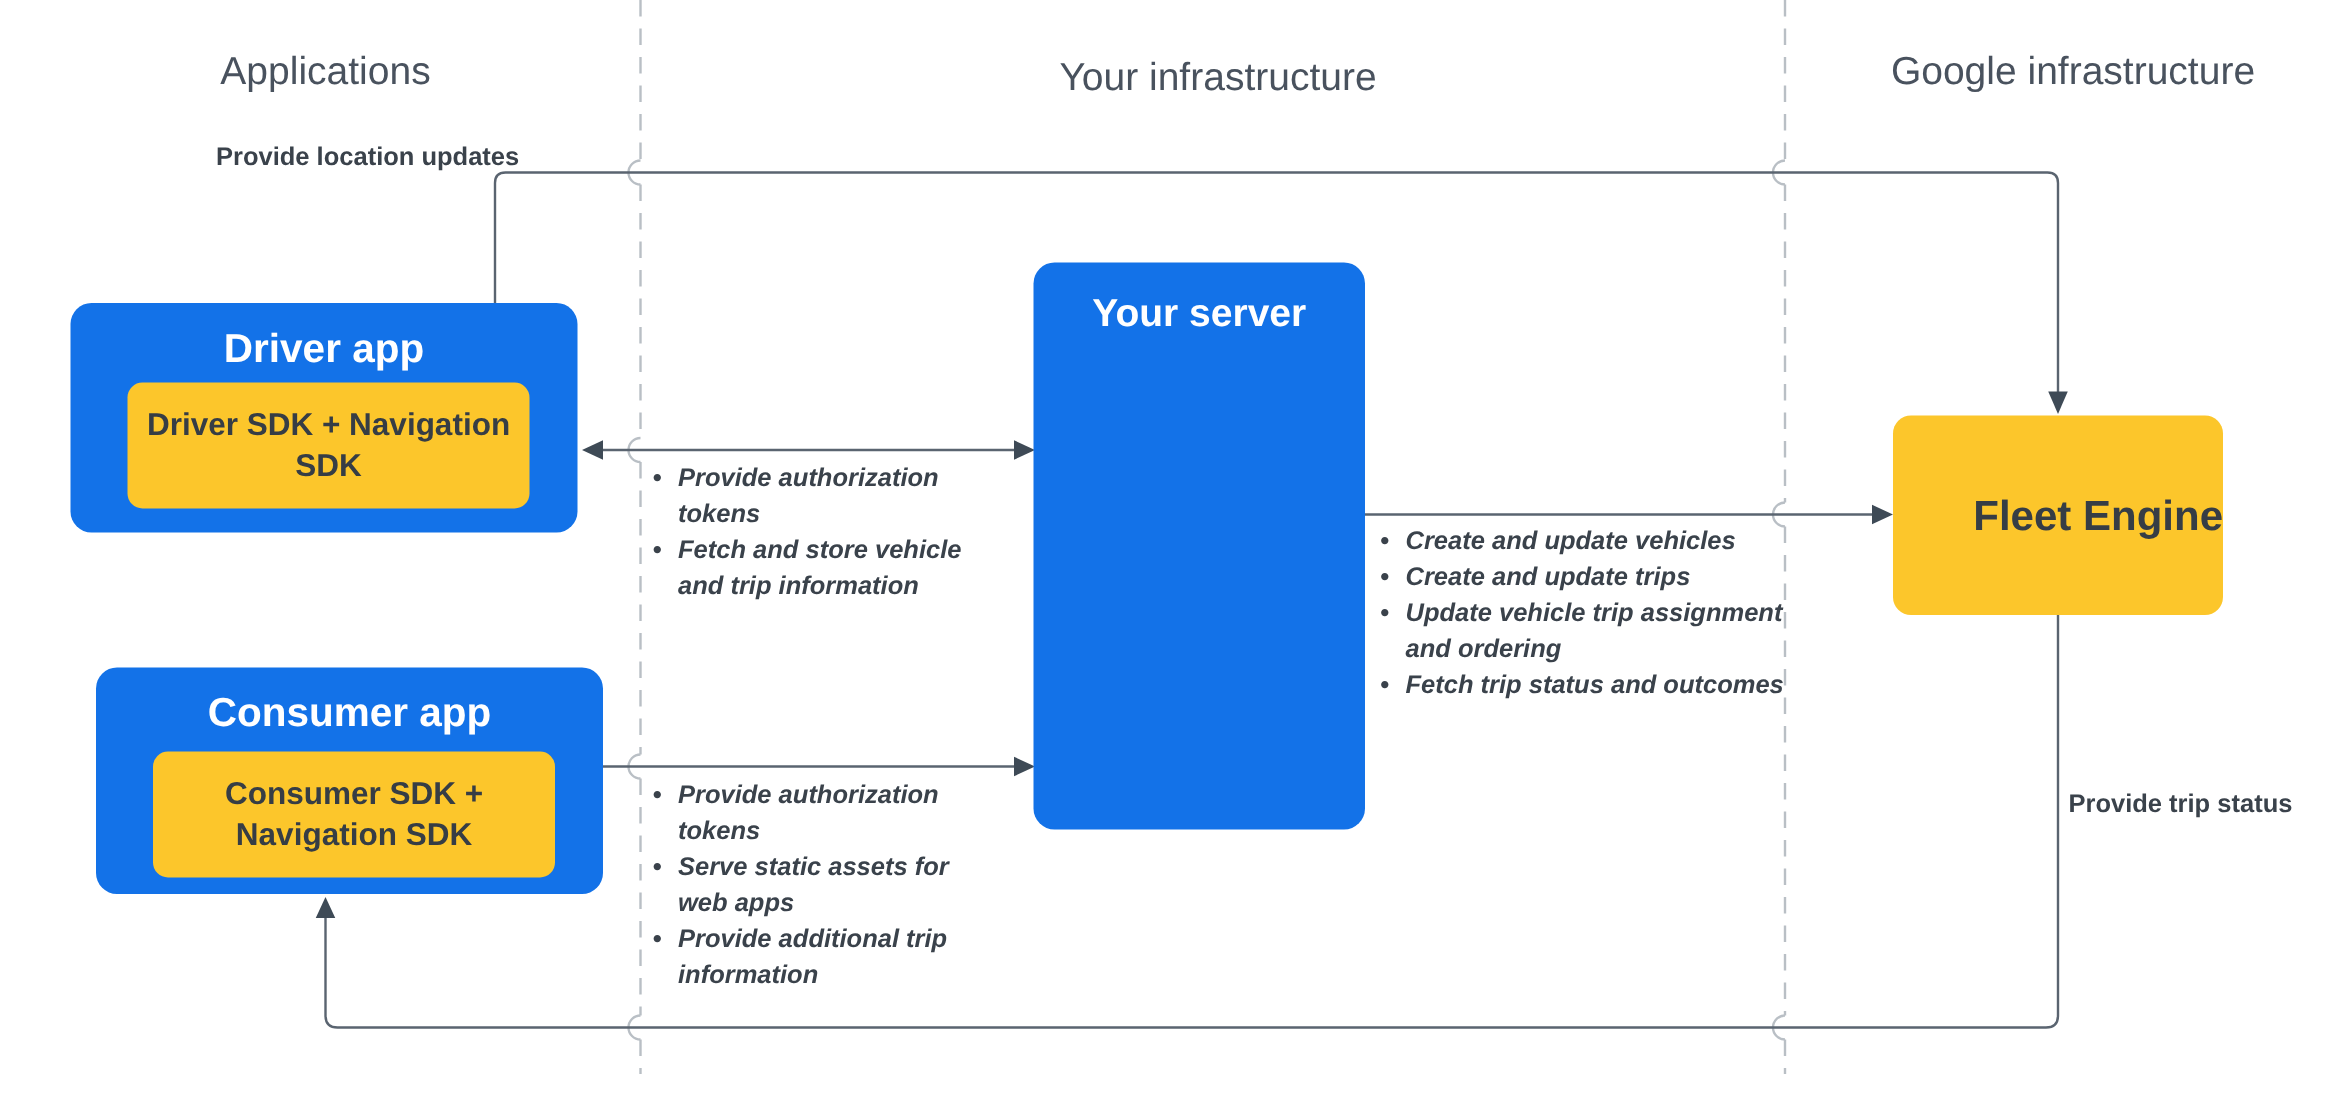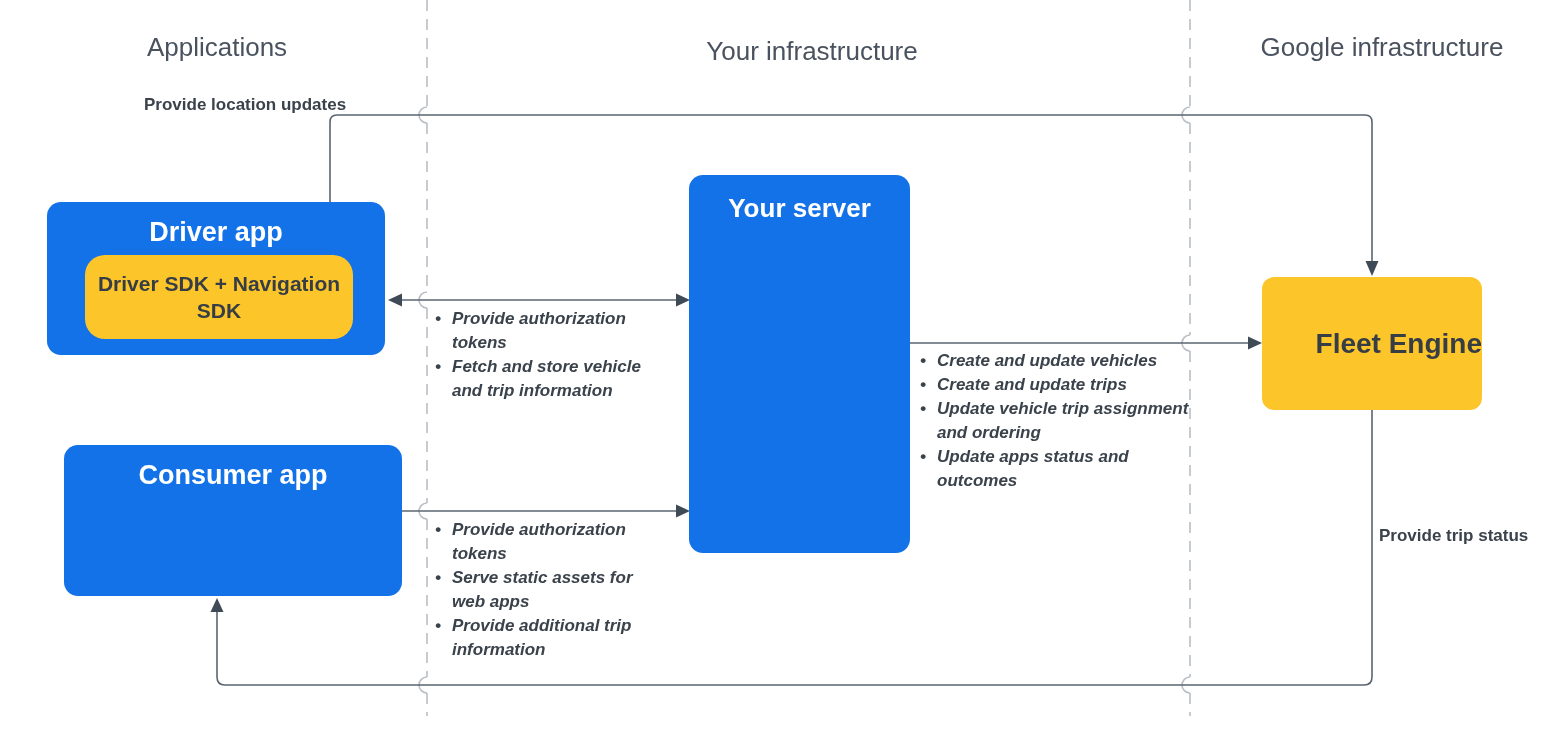--- a/index.html
+++ b/index.html
@@ -11,21 +11,21 @@
   body{font-family:"Liberation Sans","DejaVu Sans",sans-serif;}
   .canvas{position:relative;width:1559px;height:742px;background:#ffffff;overflow:hidden;margin-left:12px;}
   svg.connectors{position:absolute;left:0;top:0;width:1559px;height:742px;}
 
   .lane-header{position:absolute;font-size:26px;font-weight:400;color:var(--head);text-align:center;white-space:nowrap;}
   .edge-label{position:absolute;font-size:17px;font-weight:700;color:var(--ink);white-space:nowrap;}
 
   .node-blue{position:absolute;background:var(--blue);border-radius:14px;}
   .node-title{color:#ffffff;font-size:27px;font-weight:700;text-align:center;}
   .sdk-box{position:absolute;left:38px;top:53px;width:268px;height:84px;background:var(--yellow);
-           border-radius:20px;display:flex;align-items:center;justify-content:center;}
+           border-radius:10px;display:flex;align-items:center;justify-content:center;}
   .sdk-text{font-size:21px;font-weight:700;color:var(--ink-on-yellow);text-align:center;line-height:1.3;width:250px;}
 
   .app-node .node-title{margin-top:15px;}
   .server-node .node-title{margin-top:18px;font-size:26px;}
 
   .fleet-node{position:absolute;background:var(--yellow);border-radius:12px;display:flex;align-items:center;justify-content:center;}
   .fleet-title{font-size:28px;font-weight:700;color:var(--ink-on-yellow);text-align:center;}
 
   .bullet-list{position:absolute;font-size:17px;font-weight:700;color:var(--ink);line-height:24px;font-style:italic;}
   .bullet-item{position:relative;padding-left:17px;}
@@ -84,20 +84,23 @@
 
   <div class="node-blue app-node" style="left:35px;top:202px;width:338px;height:153px;">
     <div class="node-title">Driver app</div>
     <div class="sdk-box">
       <div class="sdk-text">Driver SDK + Navigation SDK</div>
     </div>
   </div>
 
   <div class="node-blue app-node" style="left:52px;top:445px;width:338px;height:151px;">
     <div class="node-title">Consumer app</div>
+    <div class="sdk-box" style="top:56px;">
+      <div class="sdk-text">Consumer SDK + Navigation SDK</div>
+    </div>
   </div>
 
   <div class="node-blue server-node" style="left:677px;top:175px;width:221px;height:378px;">
     <div class="node-title">Your server</div>
   </div>
 
   <div class="fleet-node" style="left:1250px;top:277px;width:220px;height:133px;justify-content:flex-end;">
     <div class="fleet-title">Fleet Engine</div>
   </div>
 
@@ -107,16 +110,16 @@
     </div>
   <div class="bullet-list" style="left:423px;top:518px;width:206px;">
       <div class="bullet-item">Provide authorization tokens</div>
       <div class="bullet-item">Serve static assets for web apps</div>
       <div class="bullet-item">Provide additional trip information</div>
     </div>
   <div class="bullet-list" style="left:908px;top:349px;width:278px;">
       <div class="bullet-item">Create and update vehicles</div>
       <div class="bullet-item">Create and update trips</div>
       <div class="bullet-item">Update vehicle trip assignment and ordering</div>
-      <div class="bullet-item">Update apps status and outcomes</div>
+      <div class="bullet-item">Fetch trip status and outcomes</div>
     </div>
 
 </div>
 
 </body></html>

